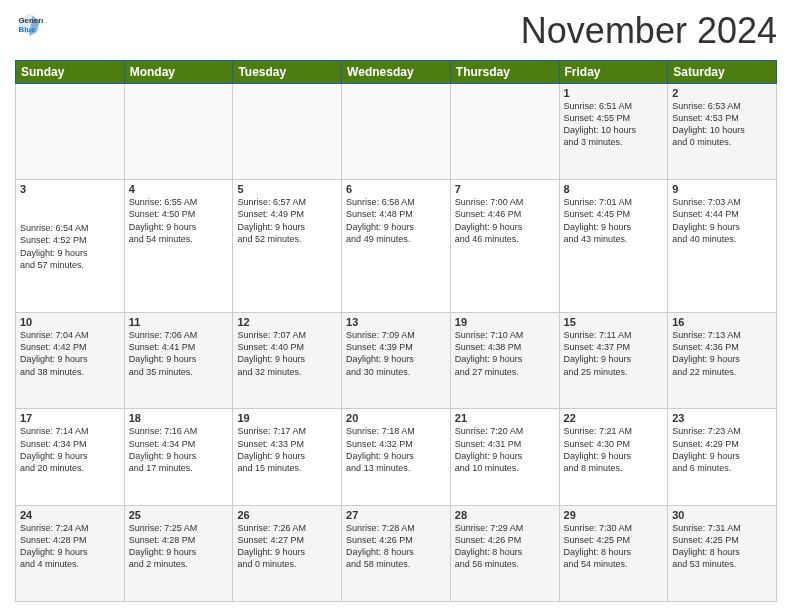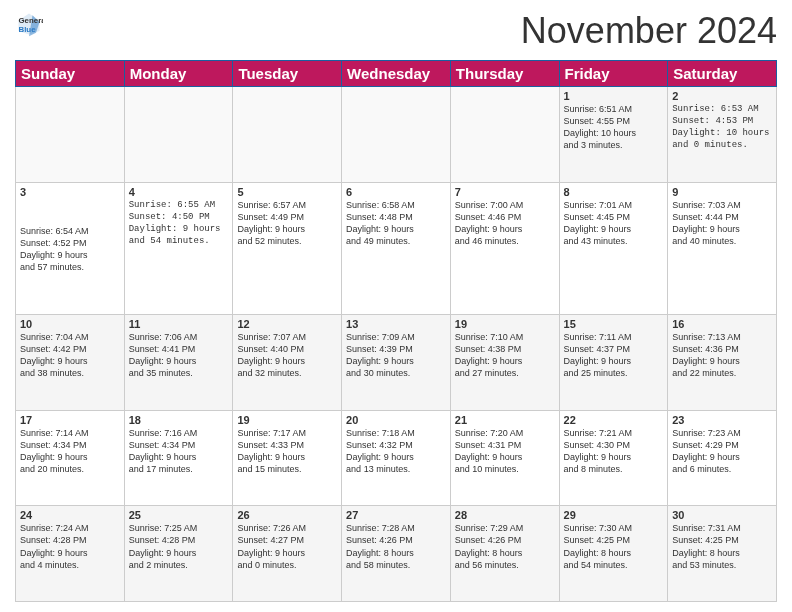--- a/index.html
+++ b/index.html
@@ -45,23 +45,23 @@
       color: #555;
     }
     .calendar {
       flex: 1;
       border: 1px solid #ccc;
       border-collapse: collapse;
       width: 100%;
       table-layout: fixed;
     }
     .calendar th {
-      background: #be185d;
+      background: #4d7c0f;
       color: #fff;
-      font-size: 15px;
+      font-size: 12px;
       font-weight: bold;
       padding: 4px 5px;
       text-align: left;
       border: 1px solid #1a5fa0;
     }
     .calendar td {
       vertical-align: top;
       border: 1px solid #ccc;
       padding: 3px 4px;
       font-size: 9.5px;
@@ -130,37 +130,37 @@
           <td class="empty-cell"></td>
           <td>
             <span class="day-number">1</span>
             <div class="day-info" style="white-space: pre-line;">Sunrise: 6:51 AM
 Sunset: 4:55 PM
 Daylight: 10 hours
 and 3 minutes.</div>
           </td>
           <td>
             <span class="day-number">2</span>
-            <div class="day-info" style="white-space: pre-line; font-family: Liberation Mono, monospace;">Sunrise: 6:53 AM
+            <div class="day-info" style="white-space: pre-line;">Sunrise: 6:53 AM
 Sunset: 4:53 PM
 Daylight: 10 hours
 and 0 minutes.</div>
           </td>
         </tr>
         <tr>
           <td>
             <span class="day-number">3</span>
             <div class="day-info" style="white-space: pre-line; margin-top: 27px;">Sunrise: 6:54 AM
 Sunset: 4:52 PM
 Daylight: 9 hours
 and 57 minutes.</div>
           </td>
           <td>
             <span class="day-number">4</span>
-            <div class="day-info" style="white-space: pre-line; font-family: Liberation Mono, monospace;">Sunrise: 6:55 AM
+            <div class="day-info" style="white-space: pre-line;">Sunrise: 6:55 AM
 Sunset: 4:50 PM
 Daylight: 9 hours
 and 54 minutes.</div>
           </td>
           <td>
             <span class="day-number">5</span>
             <div class="day-info" style="white-space: pre-line;">Sunrise: 6:57 AM
 Sunset: 4:49 PM
 Daylight: 9 hours
 and 52 minutes.</div>

